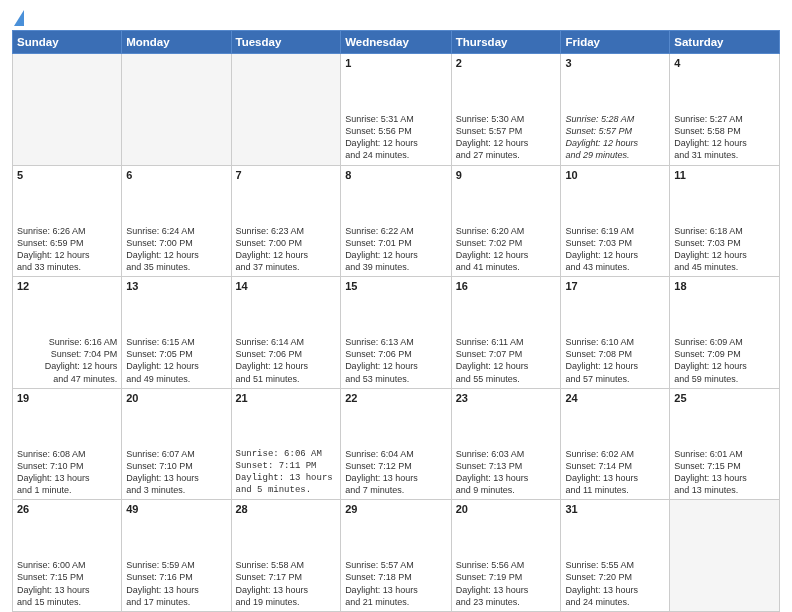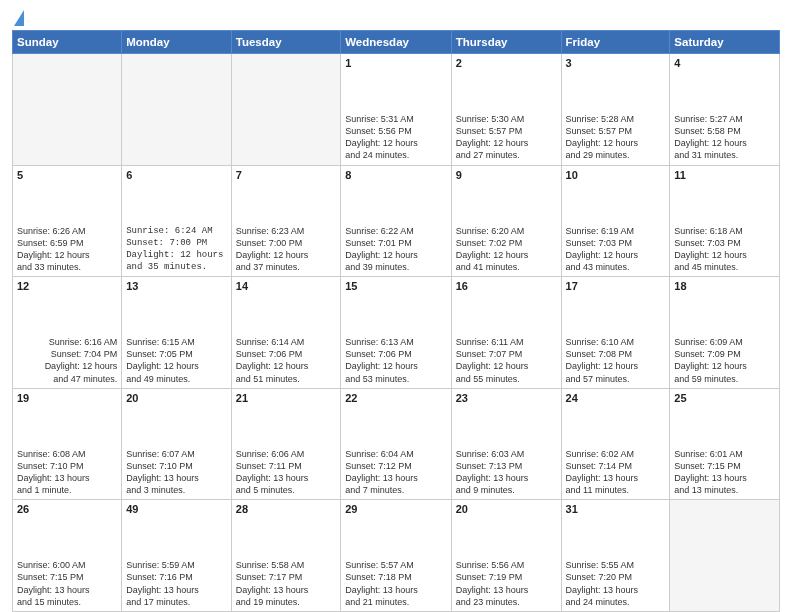--- a/index.html
+++ b/index.html
@@ -137,21 +137,21 @@
           </td>
           <td>
             <div class="day-num">2</div>
             <div class="day-info" style="white-space: pre-line;">Sunrise: 5:30 AM
 Sunset: 5:57 PM
 Daylight: 12 hours
 and 27 minutes.</div>
           </td>
           <td>
             <div class="day-num">3</div>
-            <div class="day-info" style="white-space: pre-line;">Sunrise: 5:28 AM
+            <div class="day-info" style="white-space: pre-line; font-style: italic;">Sunrise: 5:28 AM
 Sunset: 5:57 PM
 Daylight: 12 hours
 and 29 minutes.</div>
           </td>
           <td>
             <div class="day-num">4</div>
             <div class="day-info" style="white-space: pre-line;">Sunrise: 5:27 AM
 Sunset: 5:58 PM
 Daylight: 12 hours
 and 31 minutes.</div>
@@ -160,21 +160,21 @@
         <tr>
           <td>
             <div class="day-num">5</div>
             <div class="day-info" style="white-space: pre-line;">Sunrise: 6:26 AM
 Sunset: 6:59 PM
 Daylight: 12 hours
 and 33 minutes.</div>
           </td>
           <td>
             <div class="day-num">6</div>
-            <div class="day-info" style="white-space: pre-line; font-family: Liberation Mono, monospace;">Sunrise: 6:24 AM
+            <div class="day-info" style="white-space: pre-line;">Sunrise: 6:24 AM
 Sunset: 7:00 PM
 Daylight: 12 hours
 and 35 minutes.</div>
           </td>
           <td>
             <div class="day-num">7</div>
             <div class="day-info" style="white-space: pre-line;">Sunrise: 6:23 AM
 Sunset: 7:00 PM
 Daylight: 12 hours
 and 37 minutes.</div>
@@ -269,21 +269,21 @@
           </td>
           <td>
             <div class="day-num">20</div>
             <div class="day-info" style="white-space: pre-line;">Sunrise: 6:07 AM
 Sunset: 7:10 PM
 Daylight: 13 hours
 and 3 minutes.</div>
           </td>
           <td>
             <div class="day-num">21</div>
-            <div class="day-info" style="white-space: pre-line;">Sunrise: 6:06 AM
+            <div class="day-info" style="white-space: pre-line; font-family: Liberation Mono, monospace;">Sunrise: 6:06 AM
 Sunset: 7:11 PM
 Daylight: 13 hours
 and 5 minutes.</div>
           </td>
           <td>
             <div class="day-num">22</div>
             <div class="day-info" style="white-space: pre-line;">Sunrise: 6:04 AM
 Sunset: 7:12 PM
 Daylight: 13 hours
 and 7 minutes.</div>

